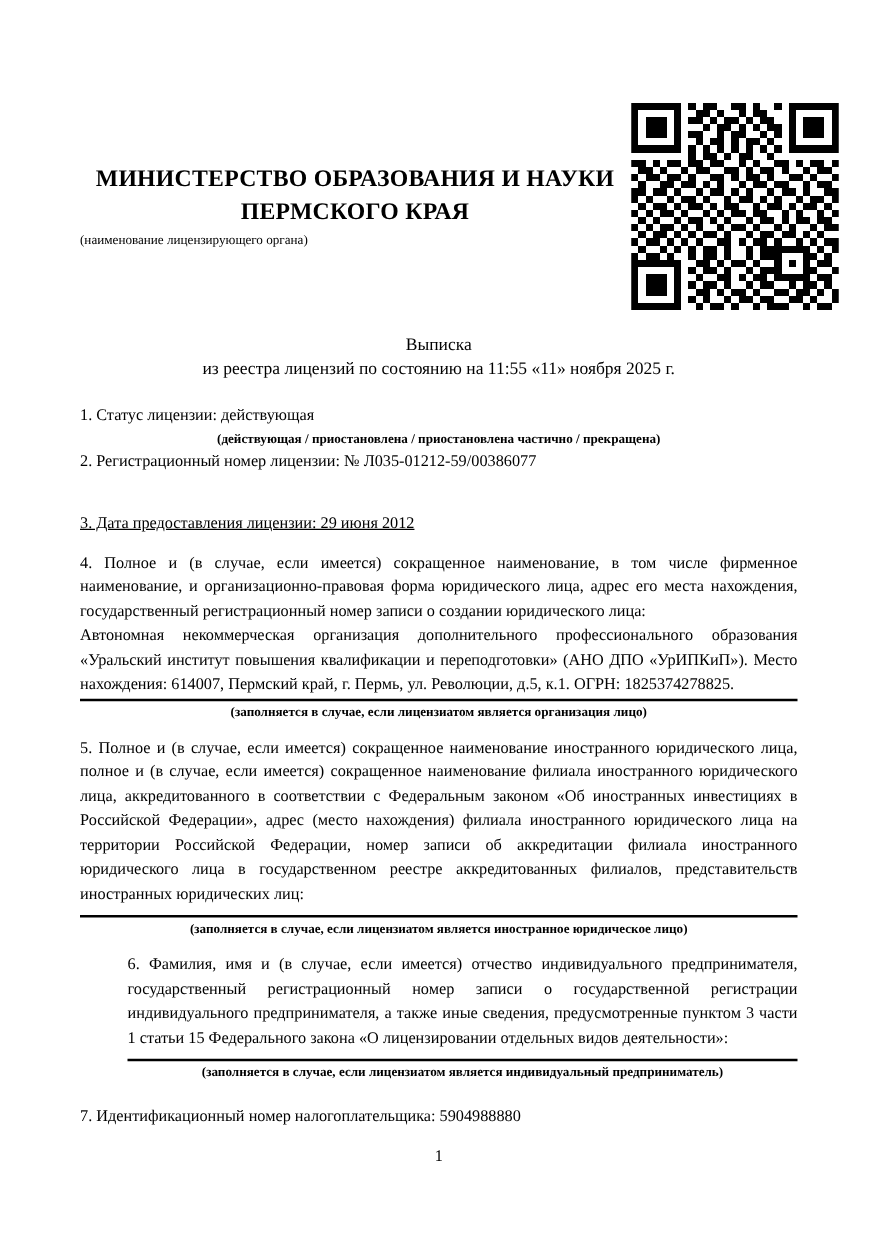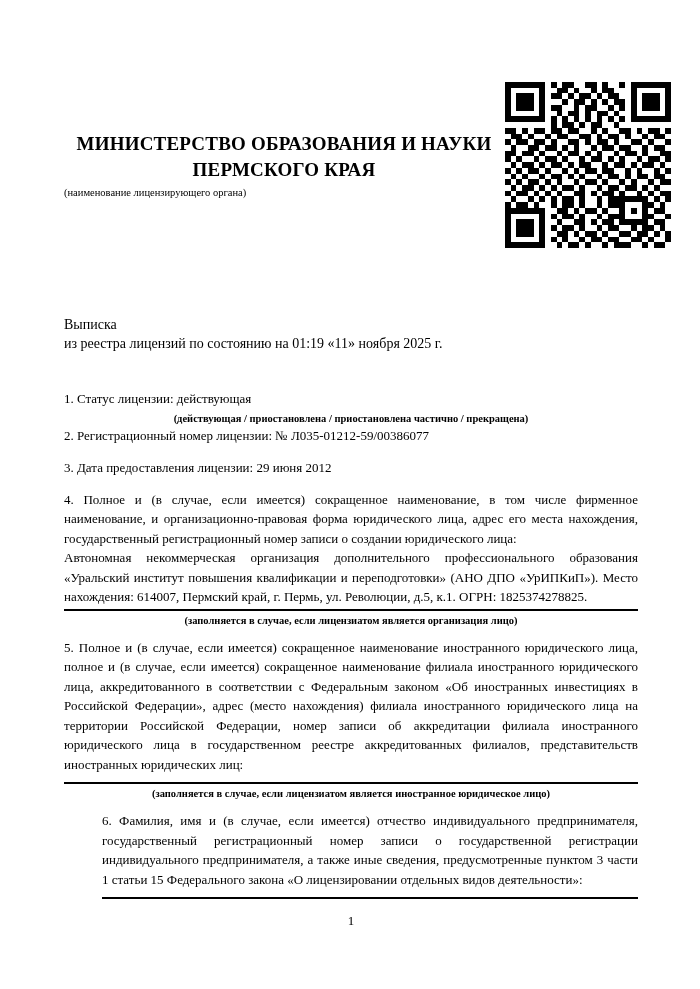--- a/index.html
+++ b/index.html
@@ -21,28 +21,28 @@
   .ministry {
     margin-top:131px; width:440px;
     text-align:center; font-weight:bold;
     font-size:19px; line-height:26px; letter-spacing:0.2px;
   }
   .ministry-caption {
     width:440px; text-align:left;
     font-size:10.5px; line-height:13px; margin-top:3px;
   }
   .doc-title {
-    margin-top:116px; width:574px; text-align:left;
+    margin-top:68px; width:574px; text-align:center;
     font-size:14px; line-height:19px;
   }
   .body-text { font-size:13px; line-height:19.5px; }
   .para { text-align:justify; }
-  .item-status   { margin-top:36px; }
+  .item-status   { margin-top:17px; }
   .item-regnum   { margin-top:0; }
-  .item-date     { margin-top:13px; }
+  .item-date     { margin-top:30px;text-decoration:underline; }
   .item-legal    { margin-top:12px; }
   .item-foreign  { margin-top:10px; }
   .item-entrep   { margin-top:10px;margin-left:38px; }
   .item-tax      { margin-top:17px; }
   .note {
     font-size:10.5px; line-height:15px;
     text-align:center; margin-top:2px;font-weight:bold;
   }
   .rule { border-top:2px solid #000; height:0; }
   .rule-legal   { margin-top:2px; }
@@ -516,21 +516,21 @@
   <div class="content">
 
     <div class="ministry">
       <div>МИНИСТЕРСТВО ОБРАЗОВАНИЯ И НАУКИ</div>
       <div>ПЕРМСКОГО КРАЯ</div>
     </div>
     <div class="ministry-caption">(наименование лицензирующего органа)</div>
 
     <div class="doc-title">
       <div>Выписка</div>
-      <div>из реестра лицензий по состоянию на 01:19 «11» ноября 2025 г.</div>
+      <div>из реестра лицензий по состоянию на 11:55 «11» ноября 2025 г.</div>
     </div>
 
     <div class="body-text item-status">1. Статус лицензии: действующая</div>
     <div class="note">(действующая / приостановлена / приостановлена частично / прекращена)</div>
 
     <div class="body-text item-regnum">2. Регистрационный номер лицензии: № Л035-01212-59/00386077</div>
 
     <div class="body-text item-date">3. Дата предоставления лицензии: 29 июня 2012</div>
 
     <div class="item-legal">
@@ -542,19 +542,21 @@
 
     <div class="item-foreign">
       <div class="body-text para">5. Полное и (в случае, если имеется) сокращенное наименование иностранного юридического лица, полное и (в случае, если имеется) сокращенное наименование филиала иностранного юридического лица, аккредитованного в соответствии с Федеральным законом «Об иностранных инвестициях в Российской Федерации», адрес (место нахождения) филиала иностранного юридического лица на территории Российской Федерации, номер записи об аккредитации филиала иностранного юридического лица в государственном реестре аккредитованных филиалов, представительств иностранных юридических лиц:</div>
       <div class="rule rule-foreign"></div>
       <div class="note">(заполняется в случае, если лицензиатом является иностранное юридическое лицо)</div>
     </div>
 
     <div class="item-entrep">
       <div class="body-text para">6. Фамилия, имя и (в случае, если имеется) отчество индивидуального предпринимателя, государственный регистрационный номер записи о государственной регистрации индивидуального предпринимателя, а также иные сведения, предусмотренные пунктом 3 части 1 статьи 15 Федерального закона «О лицензировании отдельных видов деятельности»:</div>
       <div class="rule rule-entrep"></div>
+      <div class="note">(заполняется в случае, если лицензиатом является индивидуальный предприниматель)</div>
     </div>
 
+    <div class="body-text item-tax">7. Идентификационный номер налогоплательщика: 5904988880</div>
 
     <div class="page-number">1</div>
 
   </div>
 </div>
 
 </body></html>

